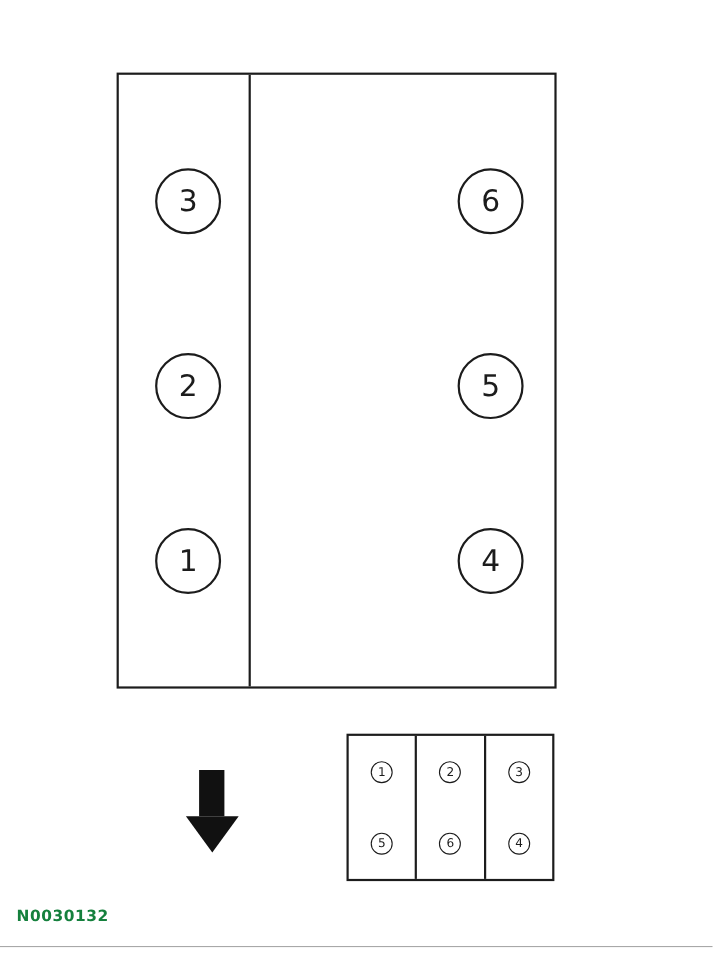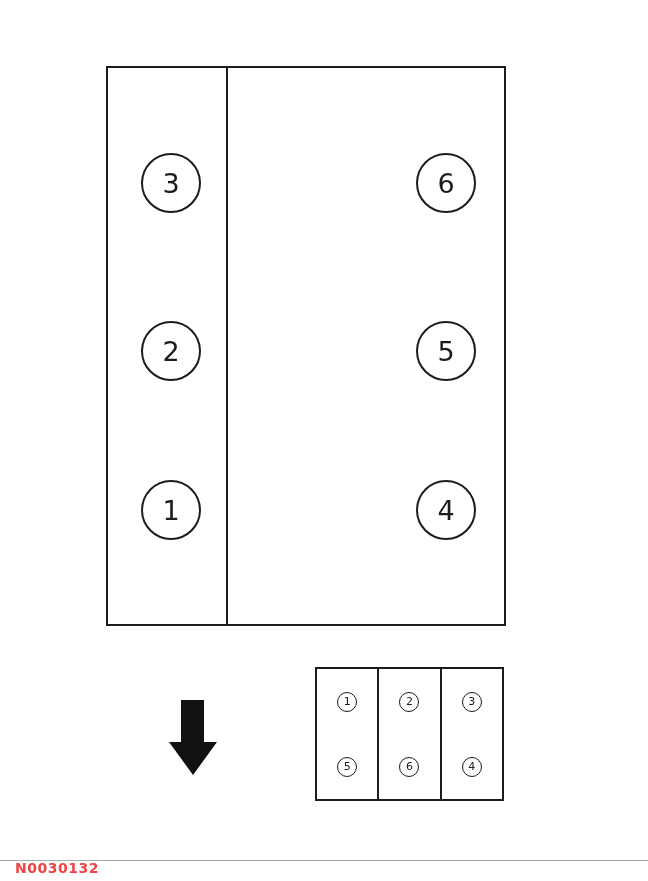--- a/index.html
+++ b/index.html
@@ -103,24 +103,24 @@
     justify-content: center;
     font-size: 11px;
     color: #1c1c1c;
     background: #ffffff;
     box-sizing: content-box;
   }
   
   .figure-id {
     position: absolute;
     left: 15px;
-    top: 860px;
+    top: 825px;
     font-size: 14px;
     font-weight: bold;
-    color: #ef4444;
+    color: #15803d;
     letter-spacing: 0.5px;
   }
   
   .bottom-rule {
     position: absolute;
     left: 0;
     top: 860px;
     width: 648px;
     border-top: 1px solid #a8a8a8;
   }

